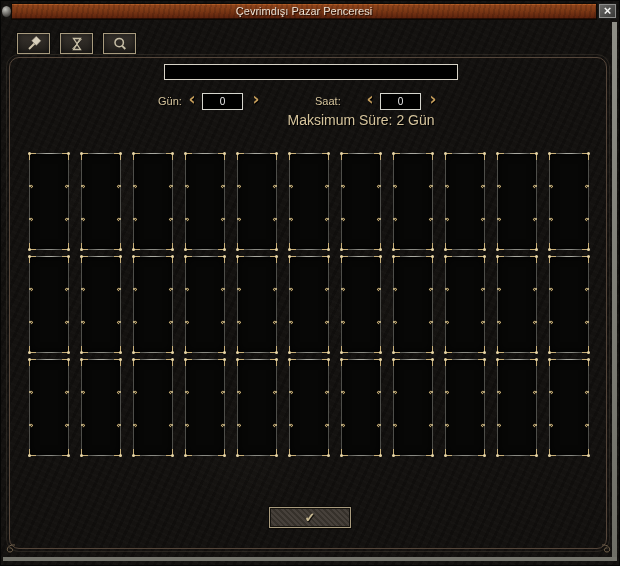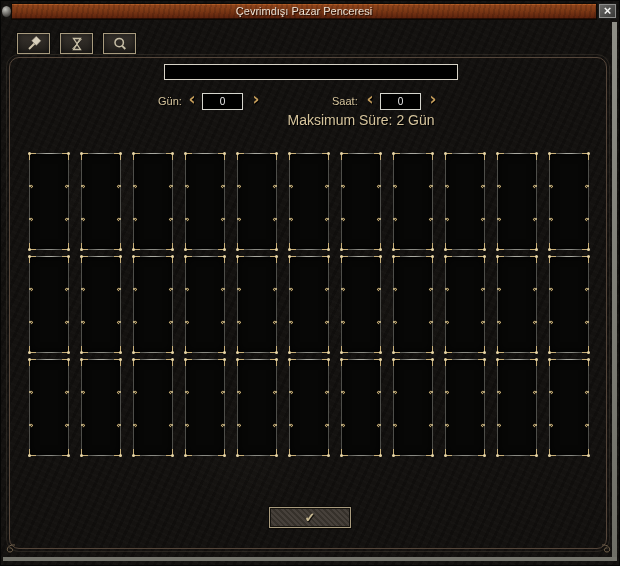--- a/index.html
+++ b/index.html
@@ -155,21 +155,21 @@
     </svg>
   </span>
 
   <input class="name-input" type="text" value="" style="">
 
   <span class="lbl" style="left:157px;">Gün:</span>
   <span class="arrow" style="left:184px;">‹</span>
   <input class="valbox" style="left: 201px;" value="0">
   <span class="arrow" style="left:248px;">›</span>
 
-  <span class="lbl" style="left:331px;">Saat:</span>
+  <span class="lbl" style="left:314px;">Saat:</span>
   <span class="arrow" style="left:362px;">‹</span>
   <input class="valbox" style="left: 379px;" value="0">
   <span class="arrow" style="left:425px;">›</span>
 
   <div class="maxnote">Maksimum Süre: 2 Gün</div>
 
   <div class="grid" style="grid-template-columns: repeat(11, 40px);">
     <div class="slot">
       <i class="sh t"></i>
       <i class="sh b"></i>

